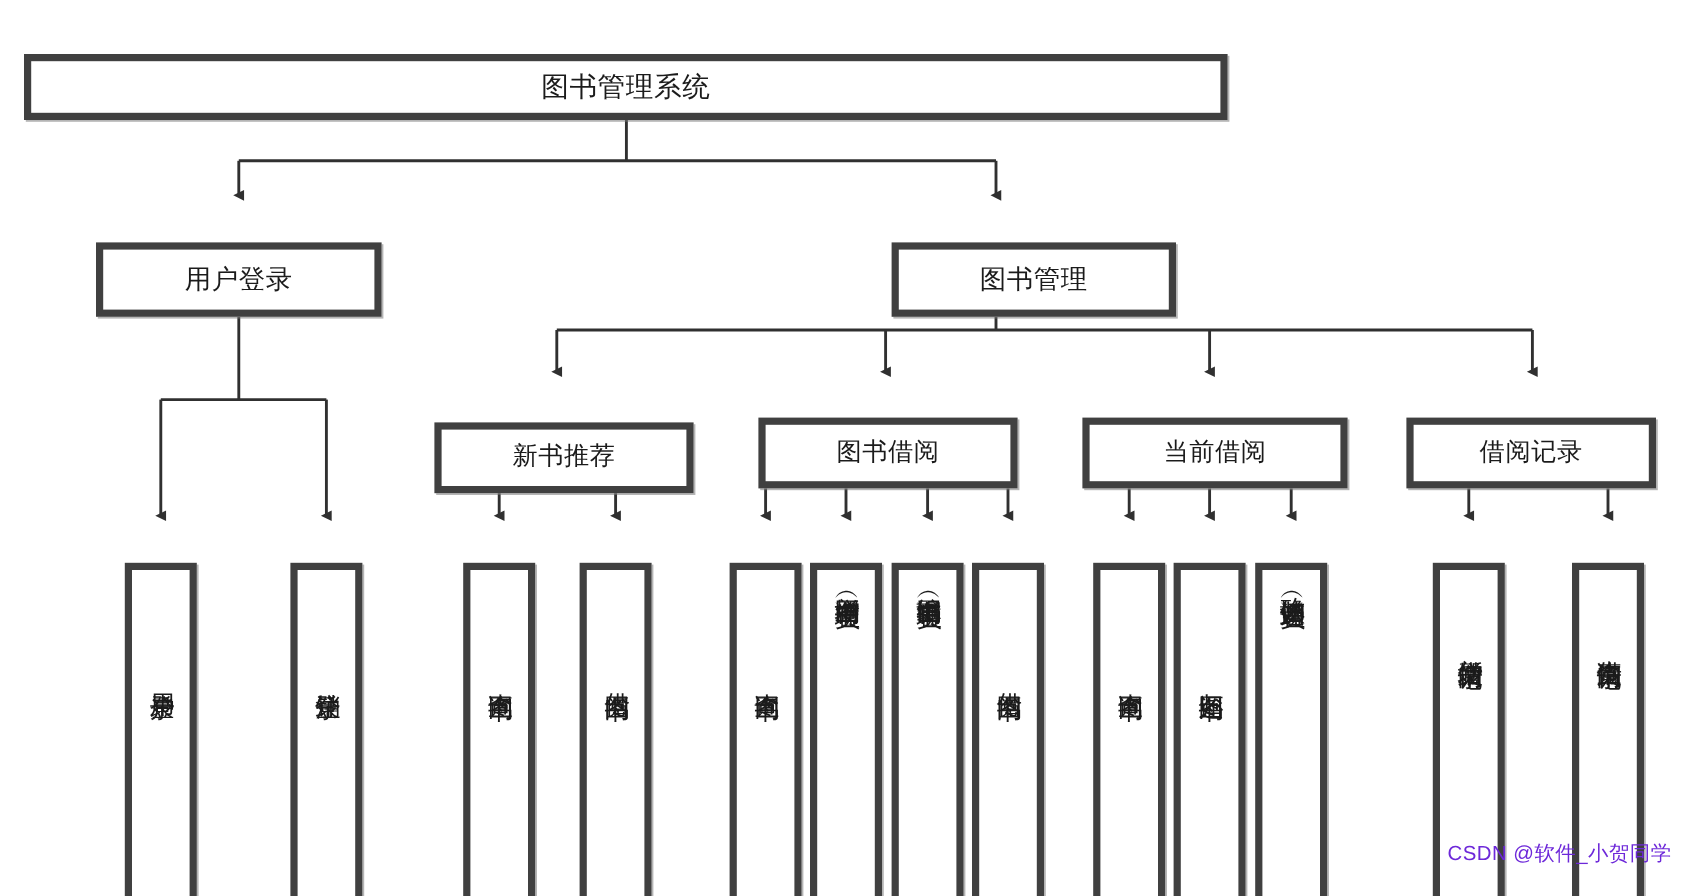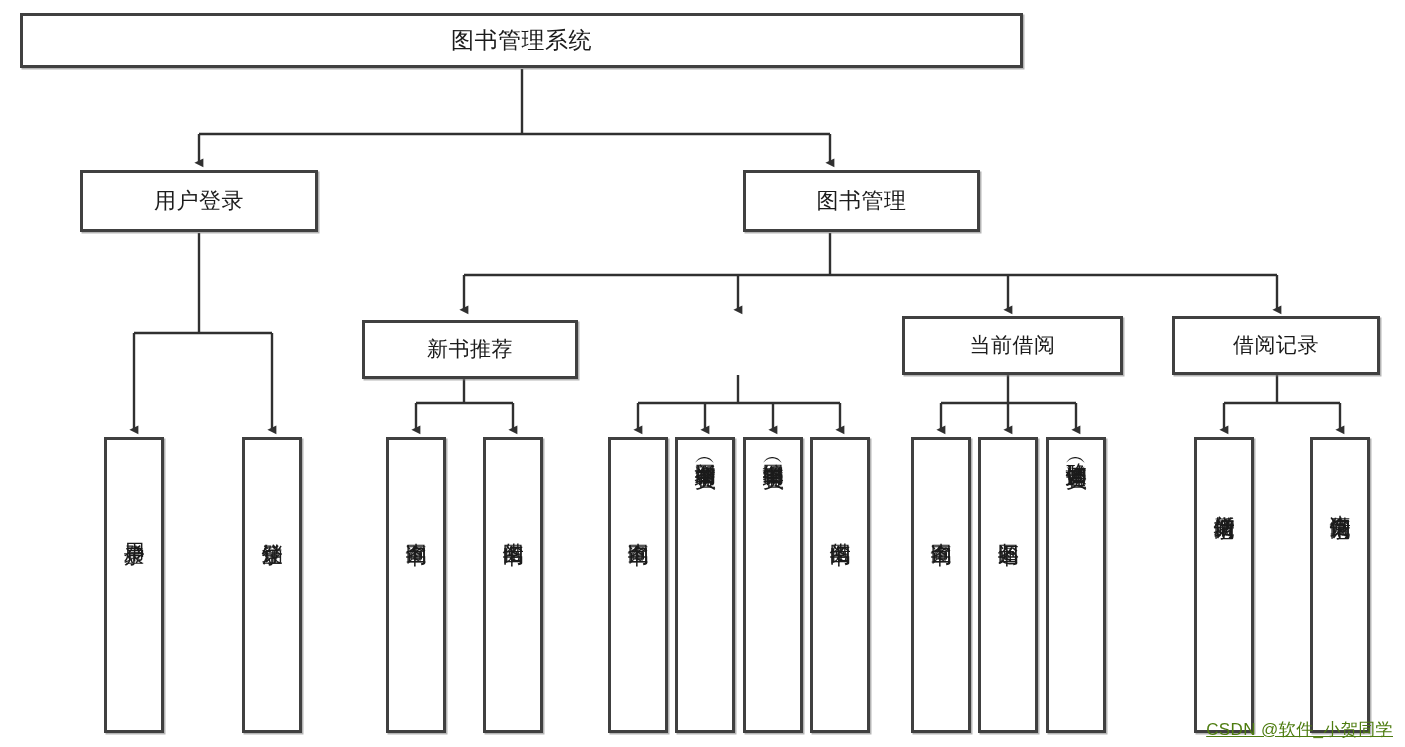--- a/index.html
+++ b/index.html
@@ -23,25 +23,26 @@
     left: 0;
     top: 0;
     width: 1405px;
     height: 747px;
     pointer-events: none;
   }
   .node {
     position: absolute;
     box-sizing: border-box;
     background: #ffffff;
-    border: 3px solid #404040;
+    border: 6px solid #404040;
     display: flex;
     align-items: center;
     justify-content: center;
     box-shadow: 1.5px 1.5px 0 rgba(120,120,120,0.55);
+    margin-top: 32px;
   }
   .node .label {
     color: #1b1b1b;
     text-align: center;
     line-height: 1.18;
     letter-spacing: 0.5px;
   }
   .node.root .label { font-size: 23px; }
   .node.level2 .label { font-size: 22px; }
   .node.level3 .label { font-size: 21px; }
@@ -62,26 +63,25 @@
   }
   .node.leaf.mid .label {
     padding-top: 52px;
   }
   .node.leaf.low .label {
     padding-top: 80px;
   }
   #watermark {
     position: absolute;
     right: 12px;
-    bottom: 6px;
+    bottom: 24px;
     font-size: 17px;
-    color: #4d7c0f;
+    color: #6d28d9;
     letter-spacing: 0.4px;
     white-space: nowrap;
-    text-decoration: underline;
   }
 </style>
 </head>
 <body>
 
 <div id="canvas">
 
   <svg id="edges" viewBox="0 0 1405 747" width="1405" height="747" xmlns="http://www.w3.org/2000/svg">
     <defs>
       <marker id="arrow" markerWidth="10" markerHeight="10" refX="5.2" refY="5" orient="auto" markerUnits="userSpaceOnUse">
@@ -140,20 +140,23 @@
   <div class="node level2" style="left:80px; top:170px; width:238px; height:62px;">
     <span class="label">用户登录</span>
   </div>
   <div class="node level2" style="left:743px; top:170px; width:237px; height:62px;">
     <span class="label">图书管理</span>
   </div>
 
   <div class="node level3" style="left:362px; top:320px; width:216px; height:59px;">
     <span class="label">新书推荐</span>
   </div>
+  <div class="node level3" style="left:632px; top:316px; width:216px; height:59px;">
+    <span class="label">图书借阅</span>
+  </div>
   <div class="node level3" style="left:902px; top:316px; width:221px; height:59px;">
     <span class="label">当前借阅</span>
   </div>
   <div class="node level3" style="left:1172px; top:316px; width:208px; height:59px;">
     <span class="label">借阅记录</span>
   </div>
 
   <div class="node leaf low" style="left:104px; top:437px; width:60px; height:296px;">
     <span class="label">用户登录</span>
   </div>

